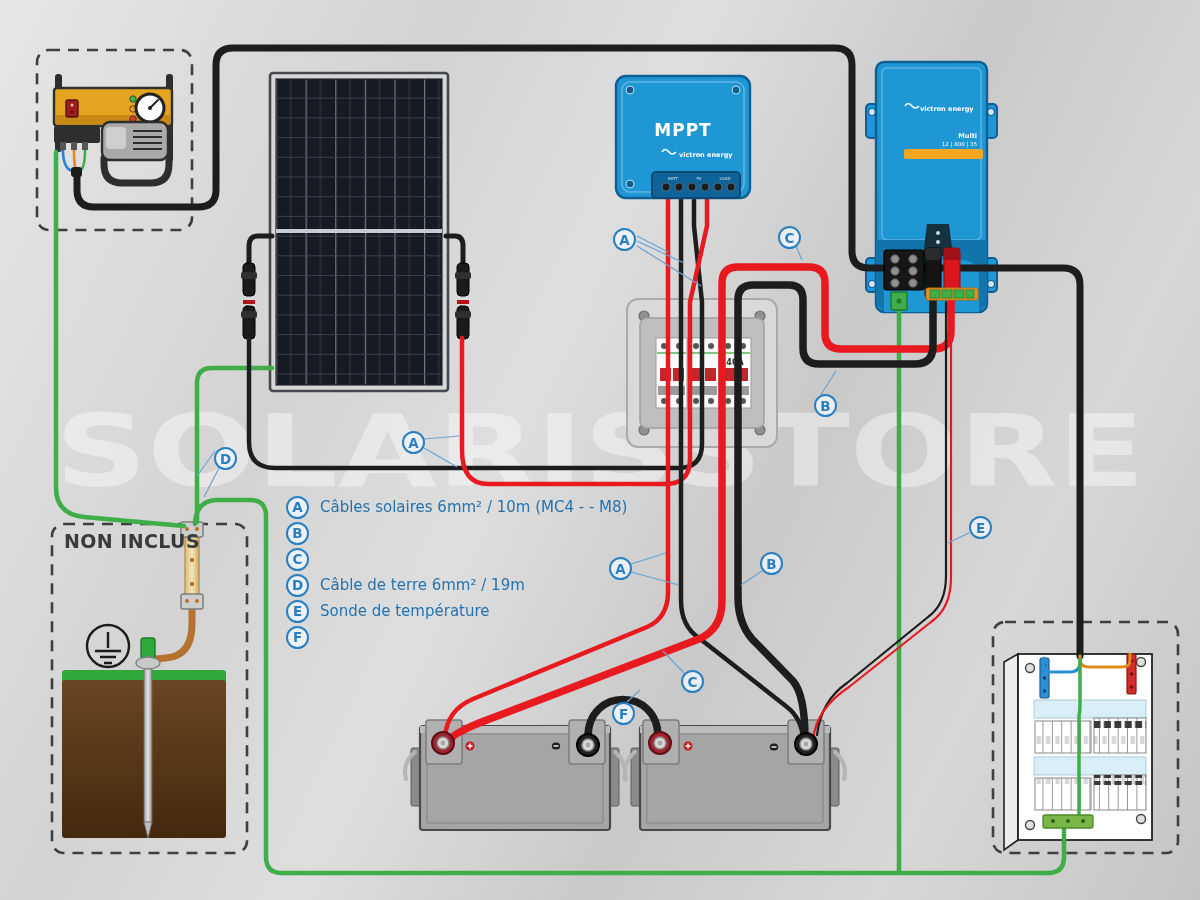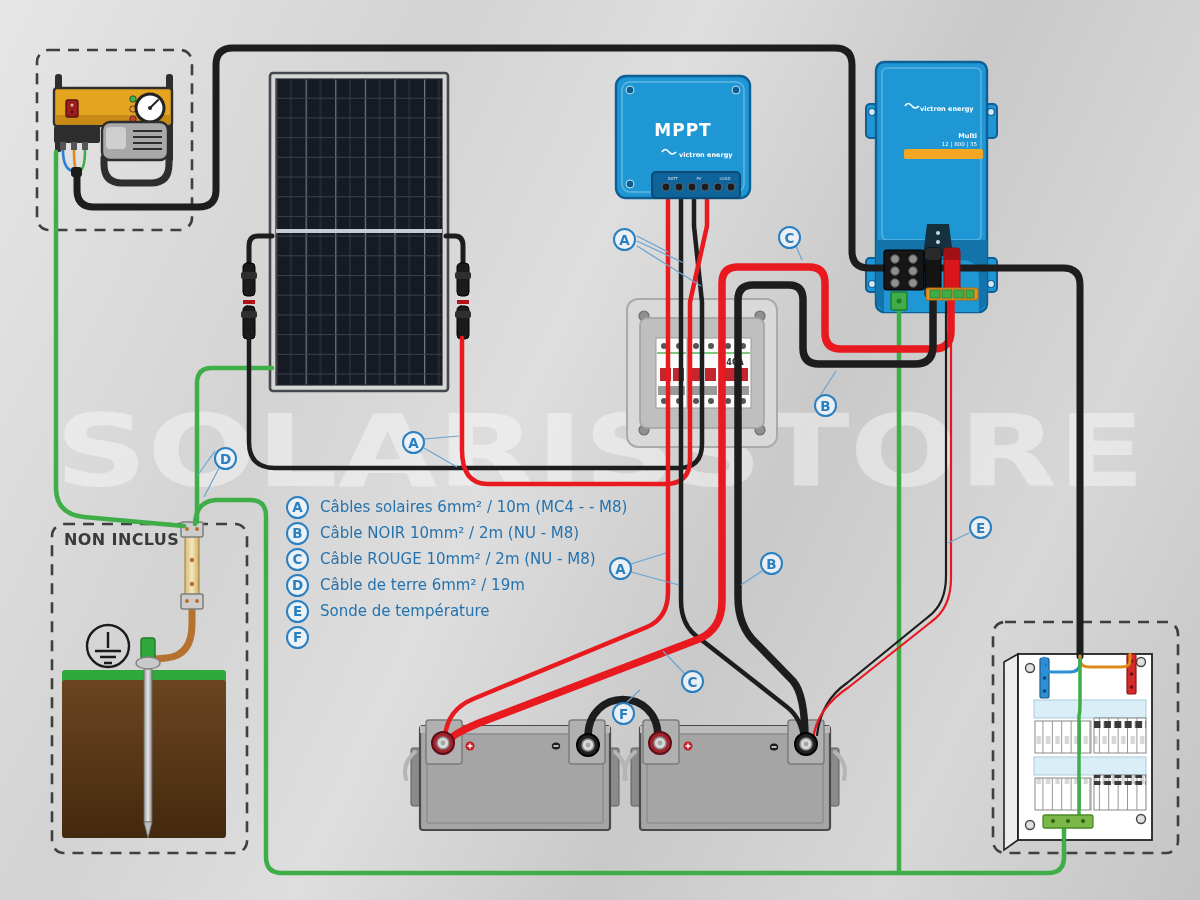--- a/index.html
+++ b/index.html
@@ -13,21 +13,21 @@
   .legend-row{display:flex;align-items:center;height:22px;gap:11px;}
   .badge{
     box-sizing:border-box;width:23px;height:23px;border:2px solid #2a7fc0;border-radius:50%;
     background:rgba(238,243,248,0.92);color:#2a7fc0;font-size:13.5px;font-weight:bold;
     display:flex;align-items:center;justify-content:center;flex:0 0 auto;
   }
   .legend-text{font-size:15px;color:#2573ae;white-space:nowrap;}
   .callout{position:absolute;width:23px;height:23px;box-sizing:border-box;border:2px solid #2a7fc0;
     border-radius:50%;background:rgba(238,243,248,0.9);color:#2a7fc0;font-size:13.5px;font-weight:bold;
     display:flex;align-items:center;justify-content:center;}
-  .box-label{position:absolute;font-size:16px;font-weight:bold;color:#3a3a3a;letter-spacing:.4px;}
+  .box-label{position:absolute;font-size:19px;font-weight:bold;color:#3a3a3a;letter-spacing:.4px;}
 </style>
 </head>
 <body>
 
 <div class="stage">
 
 <svg width="1200" height="900" viewBox="0 0 1200 900">
   <defs>
     <linearGradient id="soilGrad" x1="0" y1="0" x2="0" y2="1">
       <stop offset="0" stop-color="#6b4520"></stop>
@@ -398,25 +398,23 @@
   </g>
 </svg>
 
 <div class="legend">
   <div class="legend-row">
     <div class="badge">A</div>
     <div class="legend-text">Câbles solaires 6mm² / 10m (MC4 - - M8)</div>
   </div>
   <div class="legend-row">
     <div class="badge">B</div>
-    <div class="legend-text">Câble NOIR 10mm² / 2m (NU - M8)</div>
   </div>
   <div class="legend-row">
     <div class="badge">C</div>
-    <div class="legend-text">Câble ROUGE 10mm² / 2m (NU - M8)</div>
   </div>
   <div class="legend-row">
     <div class="badge">D</div>
     <div class="legend-text">Câble de terre 6mm² / 19m</div>
   </div>
   <div class="legend-row">
     <div class="badge">E</div>
     <div class="legend-text">Sonde de température</div>
   </div>
   <div class="legend-row">

